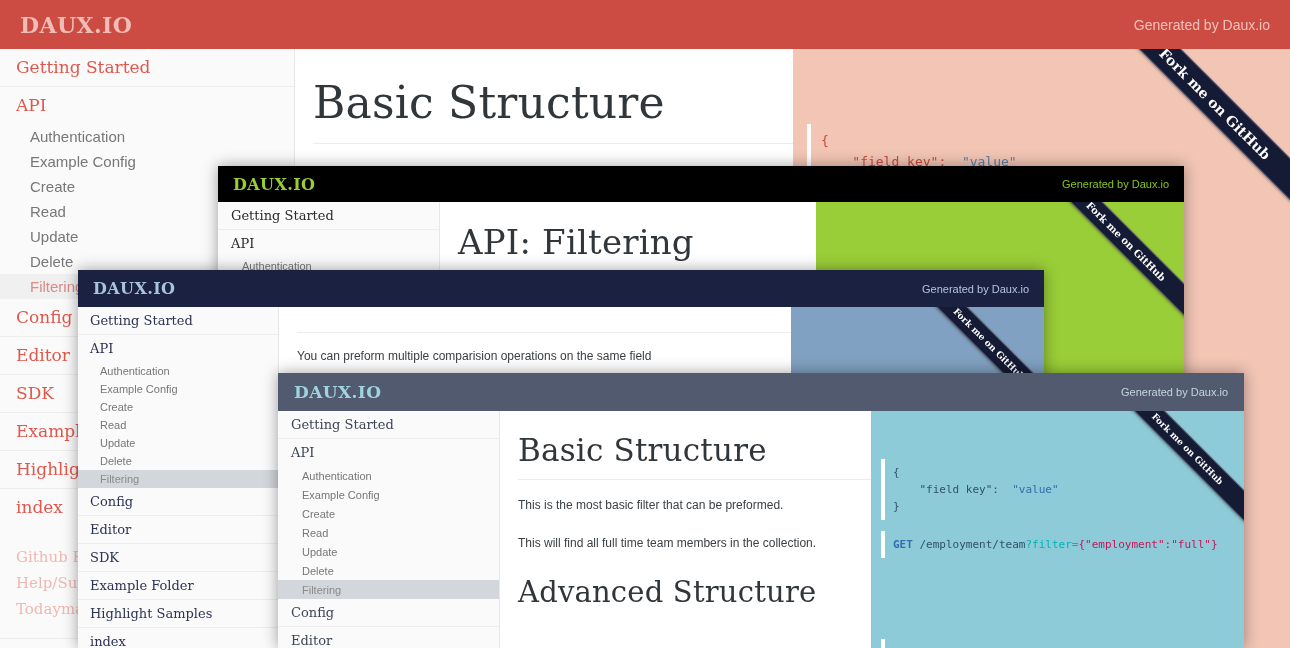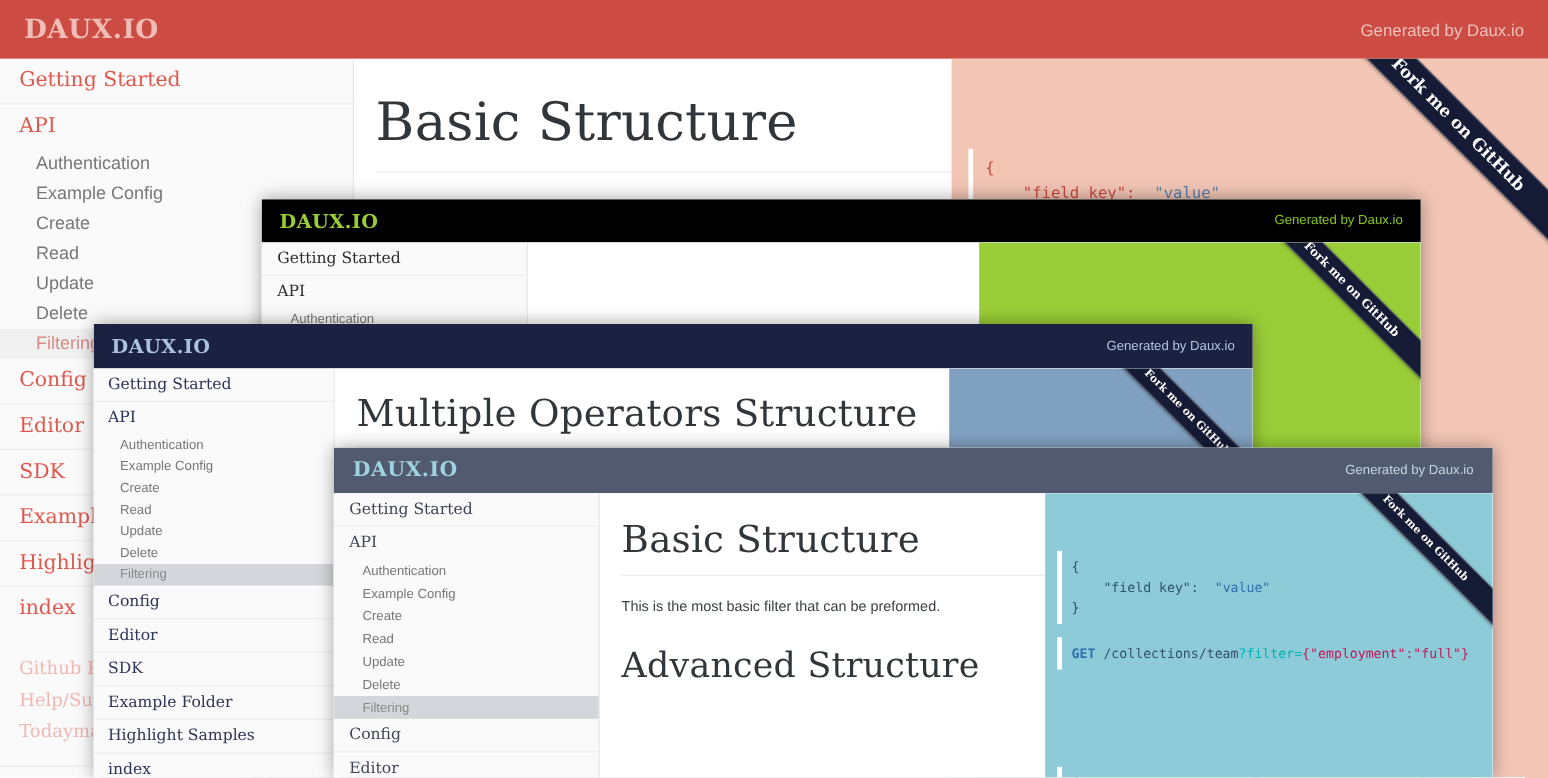--- a/index.html
+++ b/index.html
@@ -133,20 +133,24 @@
       <a class="sub active" style="font-size:11px;padding:3px 13px 3px 24px;text-decoration:none;">Filtering</a>
       <a class="sect" style="color:#2b2b2b;font-size:13px;padding:6px 13px;text-decoration:none;">Config</a>
       <a class="sect" style="color:#2b2b2b;font-size:13px;padding:6px 13px;text-decoration:none;">Editor</a>
       <a class="sect" style="color:#2b2b2b;font-size:13px;padding:6px 13px;text-decoration:none;">SDK</a>
       <a class="sect" style="color:#2b2b2b;font-size:13px;padding:6px 13px;text-decoration:none;">Example Folder</a>
       <a class="sect" style="color:#2b2b2b;font-size:13px;padding:6px 13px;text-decoration:none;">Highlight Samples</a>
       <a class="sect" style="color:#2b2b2b;font-size:13px;padding:6px 13px;text-decoration:none;border-bottom:none;">index</a>
     </div>
 
     <div class="main">
+      <div class="content" style="padding:18px 22px 0 18px;">
+        <h1 class="doc" style="font-size:34px;line-height:44px;">API: Filtering</h1>
+        <div class="rule" style="margin:8px 0 16px 0;"></div>
+      </div>
       <div class="codecol" style="left:376px;right:0;background:#9ace38;"></div>
       <div class="ribbon" style="width:200px;top:28px;right:-42px;line-height:21px;font-size:10px;">
         <span>Fork me on GitHub</span>
       </div>
     </div>
   </div>
 </div>
 
 <div class="win shadow" id="w3" style="left:78px;top:270px;width:966px;height:378px;">
 
@@ -169,21 +173,20 @@
       <a class="sect" style="color:#2c3354;font-size:13px;padding:6px 12px;text-decoration:none;">Config</a>
       <a class="sect" style="color:#2c3354;font-size:13px;padding:6px 12px;text-decoration:none;">Editor</a>
       <a class="sect" style="color:#2c3354;font-size:13px;padding:6px 12px;text-decoration:none;">SDK</a>
       <a class="sect" style="color:#2c3354;font-size:13px;padding:6px 12px;text-decoration:none;">Example Folder</a>
       <a class="sect" style="color:#2c3354;font-size:13px;padding:6px 12px;text-decoration:none;">Highlight Samples</a>
       <a class="sect" style="color:#2c3354;font-size:13px;padding:6px 12px;text-decoration:none;border-bottom:none;">index</a>
     </div>
 
     <div class="main">
       <div class="content" style="padding:18px 20px 0 18px;">
-        <h1 class="doc" style="font-size:31px;line-height:40px;">Multiple Operators Structure</h1>
         <div class="rule" style="margin:7px 0 14px 0;"></div>
         <p class="doc" style="font-size:12px;line-height:18px;">You can preform multiple comparision operations on the same field</p>
       </div>
       <div class="codecol" style="left:512px;right:0;background:#80a1c1;">
         <div class="codeblk" style="left:10px;top:82px;right:30px;padding:4px 0 4px 8px;
                     font-size:11px;line-height:17px;color:#1d2b44;">{</div>
       </div>
       <div class="ribbon" style="width:190px;top:26px;right:-40px;line-height:20px;font-size:9px;">
         <span>Fork me on GitHub</span>
       </div>
@@ -211,33 +214,34 @@
       <a class="sub active" style="font-size:11px;padding:3.5px 13px 3.5px 24px;text-decoration:none;">Filtering</a>
       <a class="sect" style="color:#3d4556;font-size:13px;padding:6px 13px;text-decoration:none;">Config</a>
       <a class="sect" style="color:#3d4556;font-size:13px;padding:6px 13px;text-decoration:none;border-bottom:none;">Editor</a>
     </div>
 
     <div class="main">
       <div class="content" style="padding:18px 22px 0 18px;">
         <h1 class="doc" style="font-size:31px;line-height:42px;">Basic Structure</h1>
         <div class="rule" style="margin:8px 0 16px 0;"></div>
         <p class="doc" style="font-size:12px;line-height:18px;">This is the most basic filter that can be preformed.</p>
+        <p class="doc" style="font-size:12px;line-height:18px;margin-top:20px;">This will find all full time team members in the collection.</p>
         <h1 class="doc" style="font-size:29px;line-height:40px;margin-top:20px;">Advanced Structure</h1>
 
       </div>
 
       <div class="codecol" style="left:371px;right:0;background:#8ecbd8;">
 
         <div class="codeblk" style="left:10px;top:48px;right:30px;padding:5px 0 5px 8px;
                     font-size:11px;line-height:17px;color:#31526b;">{
     <span>"field key"</span>:  <span style="color:#2f6fb0;">"value"</span>
 }</div>
 
         <div class="codeblk" style="left:10px;top:120px;right:10px;padding:5px 0 5px 8px;
-                    font-size:11px;line-height:17px;color:#31526b;"><span style="color:#2f6fb0;font-weight:bold;">GET</span><span> /collections/team</span><span style="color:#00b3b3;">?filter=</span><span style="color:#c2185b;">{"employment":"full"}</span></div>
+                    font-size:11px;line-height:17px;color:#31526b;"><span style="color:#2f6fb0;font-weight:bold;">GET</span><span> /employment/team</span><span style="color:#00b3b3;">?filter=</span><span style="color:#c2185b;">{"employment":"full"}</span></div>
 
         <div class="codeblk" style="left:10px;top:228px;right:30px;padding:5px 0 5px 8px;
                     font-size:11px;line-height:17px;color:#31526b;">{</div>
       </div>
 
       <div class="ribbon" style="width:195px;top:27px;right:-41px;line-height:20px;font-size:9px;">
         <span>Fork me on GitHub</span>
       </div>
     </div>
   </div>

